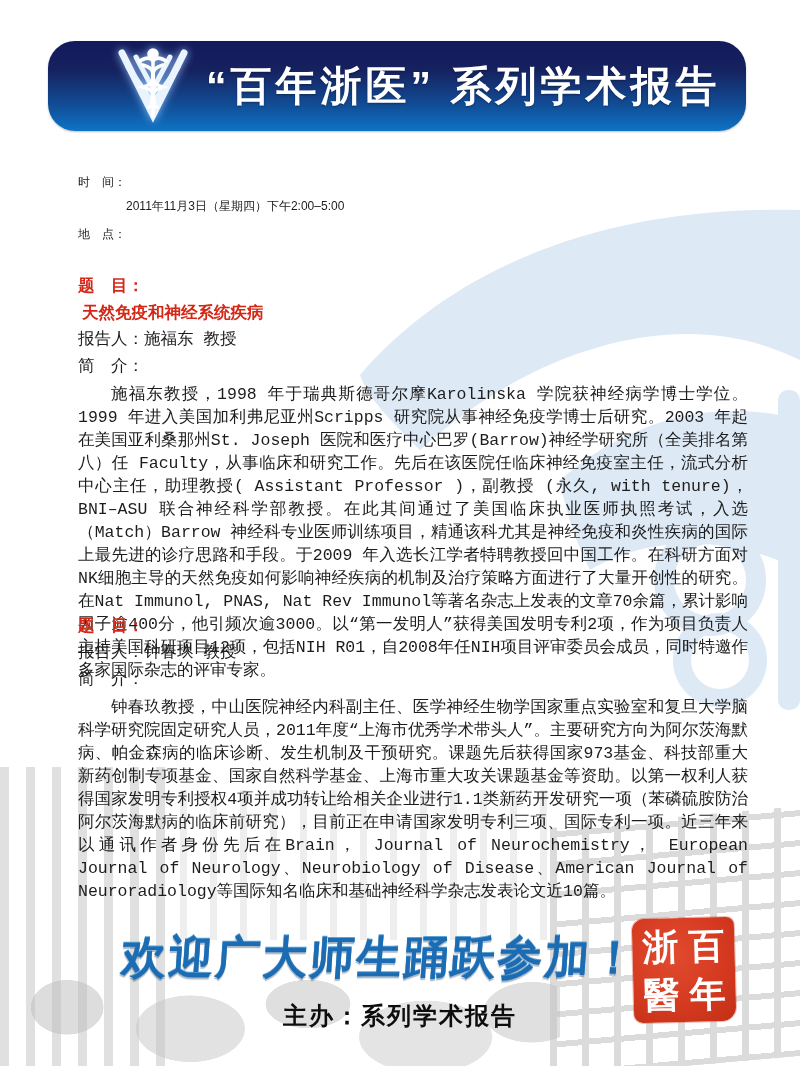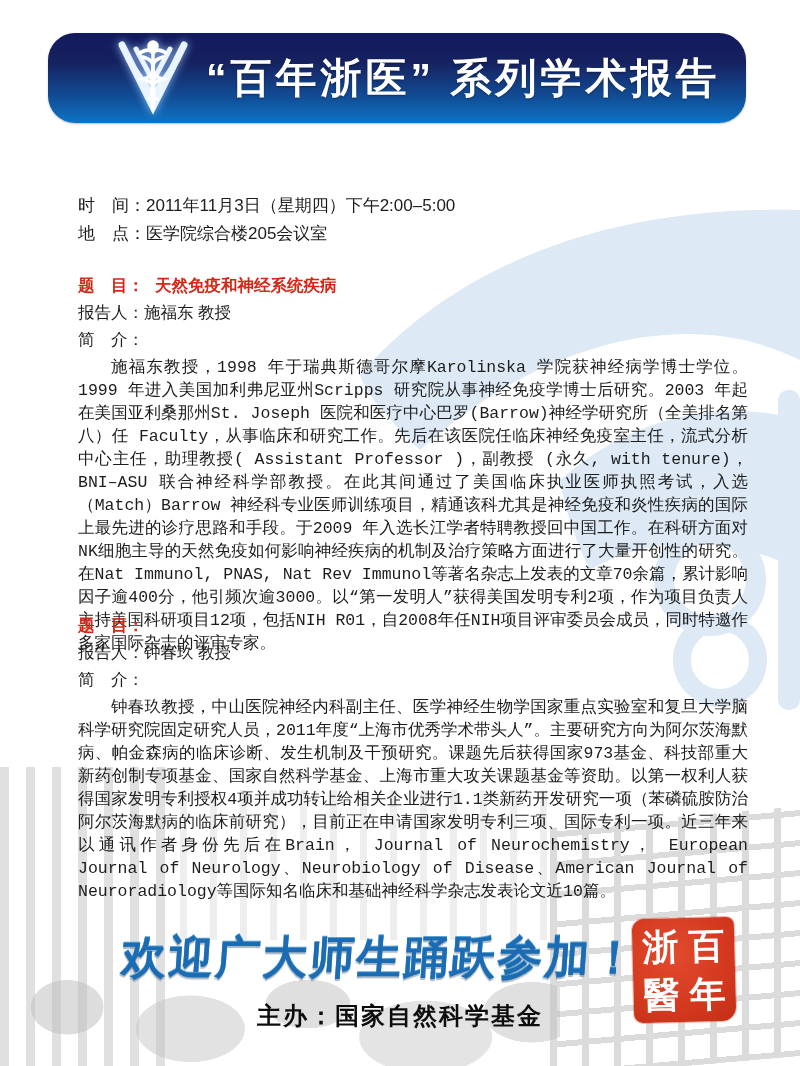--- a/index.html
+++ b/index.html
@@ -27,42 +27,42 @@
       repeating-linear-gradient(90deg,#c4c4c4 0 7px,rgba(0,0,0,0) 7px 32px);}
   .trees{position:absolute;left:0px;top:150px;width:560px;height:165px;opacity:.5;
     background:
       radial-gradient(60px 45px at 12% 62%,#bdbdbd 0 60%,rgba(0,0,0,0) 61%),
       radial-gradient(90px 55px at 34% 75%,#c6c6c6 0 60%,rgba(0,0,0,0) 61%),
       radial-gradient(70px 40px at 55% 60%,#c0c0c0 0 60%,rgba(0,0,0,0) 61%),
       radial-gradient(110px 60px at 76% 80%,#cacaca 0 60%,rgba(0,0,0,0) 61%),
       radial-gradient(80px 50px at 95% 65%,#c2c2c2 0 60%,rgba(0,0,0,0) 61%);}
   
   .banner{
-    position:absolute;left:48px;top:33px;width:698px;height:90px;z-index:3;
+    position:absolute;left:48px;top:41px;width:698px;height:90px;z-index:3;
     border-radius:27px;
     background:linear-gradient(180deg,#121a5c 0%,#16215f 32%,#114e97 72%,#0d74c6 100%);
     display:flex;align-items:center;box-shadow:0 1px 2px rgba(0,0,0,.25);}
   .banner .logo{margin-left:68px;width:74px;height:82px;flex:0 0 auto;
     filter:drop-shadow(0 0 4px rgba(150,200,255,.9));}
   .banner .title{
     color:#ffffff;font-weight:bold;font-size:41px;letter-spacing:4px;
     margin-left:16px;white-space:nowrap;
     text-shadow:0 1px 2px rgba(0,0,0,.35);}
   
-  .details{position:absolute;left:78px;top:192px;width:620px;z-index:2;font-size:17px;}
+  .details{position:absolute;left:78px;top:168px;width:620px;z-index:2;font-size:12px;}
   .details .row{display:flex;line-height:28px;}
   .details .lbl{flex:0 0 auto;}
-  .details .val{flex:0 0 auto;}
+  .details .val{flex:0 0 auto;margin-top:24px;}
   
   .section{position:absolute;left:78px;width:670px;z-index:2;font-size:16.5px;}
   .sec1{top:272px;}
   .sec2{top:612px;}
-  .trow{display:flex;line-height:27px;font-weight:bold;color:#d42817;}
-  .trow .topic{margin-left:11px;}
-  .prow{display:flex;line-height:27px;color:#1c1c1c;}
+  .trow{display:flex;line-height:27px;font-weight:bold;color:#d42817;flex-direction:column;}
+  .trow .topic{margin-left:4px;}
+  .prow{display:flex;line-height:27px;color:#1c1c1c;font-family:Liberation Mono, monospace;}
   .abstract{
     margin-top:3px;text-align:justify;line-height:23px;color:#1c1c1c;
     text-indent:2em;font-family:Liberation Mono, monospace;}
   
   .welcome{
     position:absolute;left:0;top:928px;width:760px;text-align:center;z-index:2;
     font-size:45px;font-weight:bold;letter-spacing:2px;
     color:#1c6cb3;transform:skewX(-4deg);
     text-shadow:0 -1px 0 #5ea4d6,0 2px 1px rgba(10,50,90,.35);}
   .organizer{
@@ -120,21 +120,20 @@
   <div class="title">“百年浙医” 系列学术报告</div>
 </div>
 
 <div class="details">
   <div class="row">
     <span class="lbl">时　间：</span>
     <span class="val">2011年11月3日（星期四）下午2:00–5:00</span>
   </div>
   <div class="row">
     <span class="lbl">地　点：</span>
-    <span class="val">医学院综合楼205会议室</span>
   </div>
 </div>
 
 <div class="section sec1">
   <div class="trow">
     <span>题　目：</span>
     <span class="topic">天然免疫和神经系统疾病</span>
   </div>
   <div class="prow">
     <span>报告人：</span>
@@ -156,21 +155,21 @@
   </div>
   <div class="prow">
     <span>简　介：</span>
   </div>
   <div class="abstract">钟春玖教授，中山医院神经内科副主任、医学神经生物学国家重点实验室和复旦大学脑科学研究院固定研究人员，2011年度“上海市优秀学术带头人”。主要研究方向为阿尔茨海默病、帕金森病的临床诊断、发生机制及干预研究。课题先后获得国家973基金、科技部重大新药创制专项基金、国家自然科学基金、上海市重大攻关课题基金等资助。以第一权利人获得国家发明专利授权4项并成功转让给相关企业进行1.1类新药开发研究一项（苯磷硫胺防治阿尔茨海默病的临床前研究），目前正在申请国家发明专利三项、国际专利一项。近三年来以通讯作者身份先后在Brain， Journal of Neurochemistry， European Journal of Neurology、Neurobiology of Disease、American Journal of Neuroradiology等国际知名临床和基础神经科学杂志发表论文近10篇。</div>
 </div>
 
 <div class="welcome">欢迎广大师生踊跃参加！</div>
 
 <div class="organizer">
-  <span>主办：</span><span>国家自然科学基金</span>
+  <span>主办：</span><span>系列学术报告</span>
 </div>
 
 <div class="seal">
   <span class="ch">浙</span>
   <span class="ch">百</span>
   <span class="ch">醫</span>
   <span class="ch">年</span>
 </div>
 
 </body></html>

